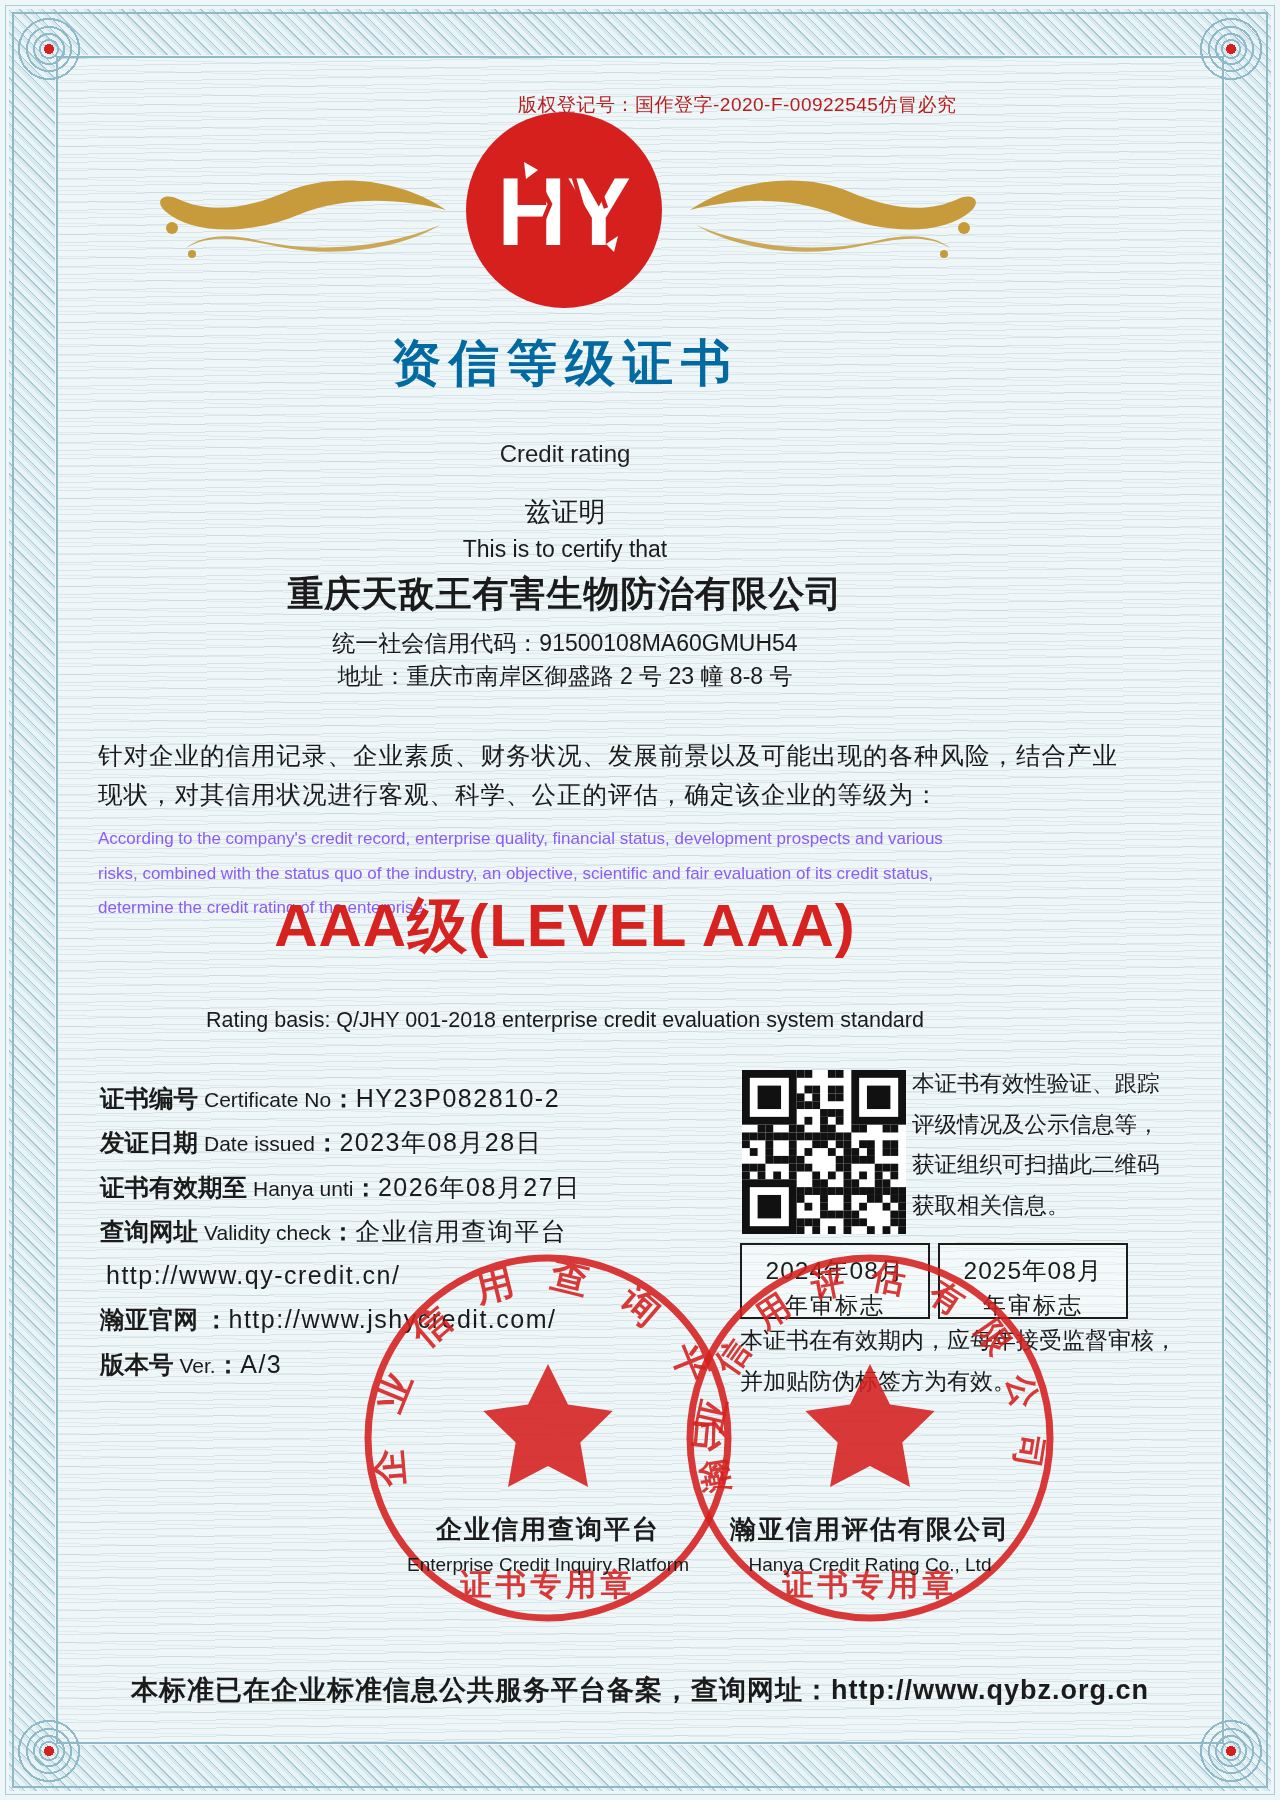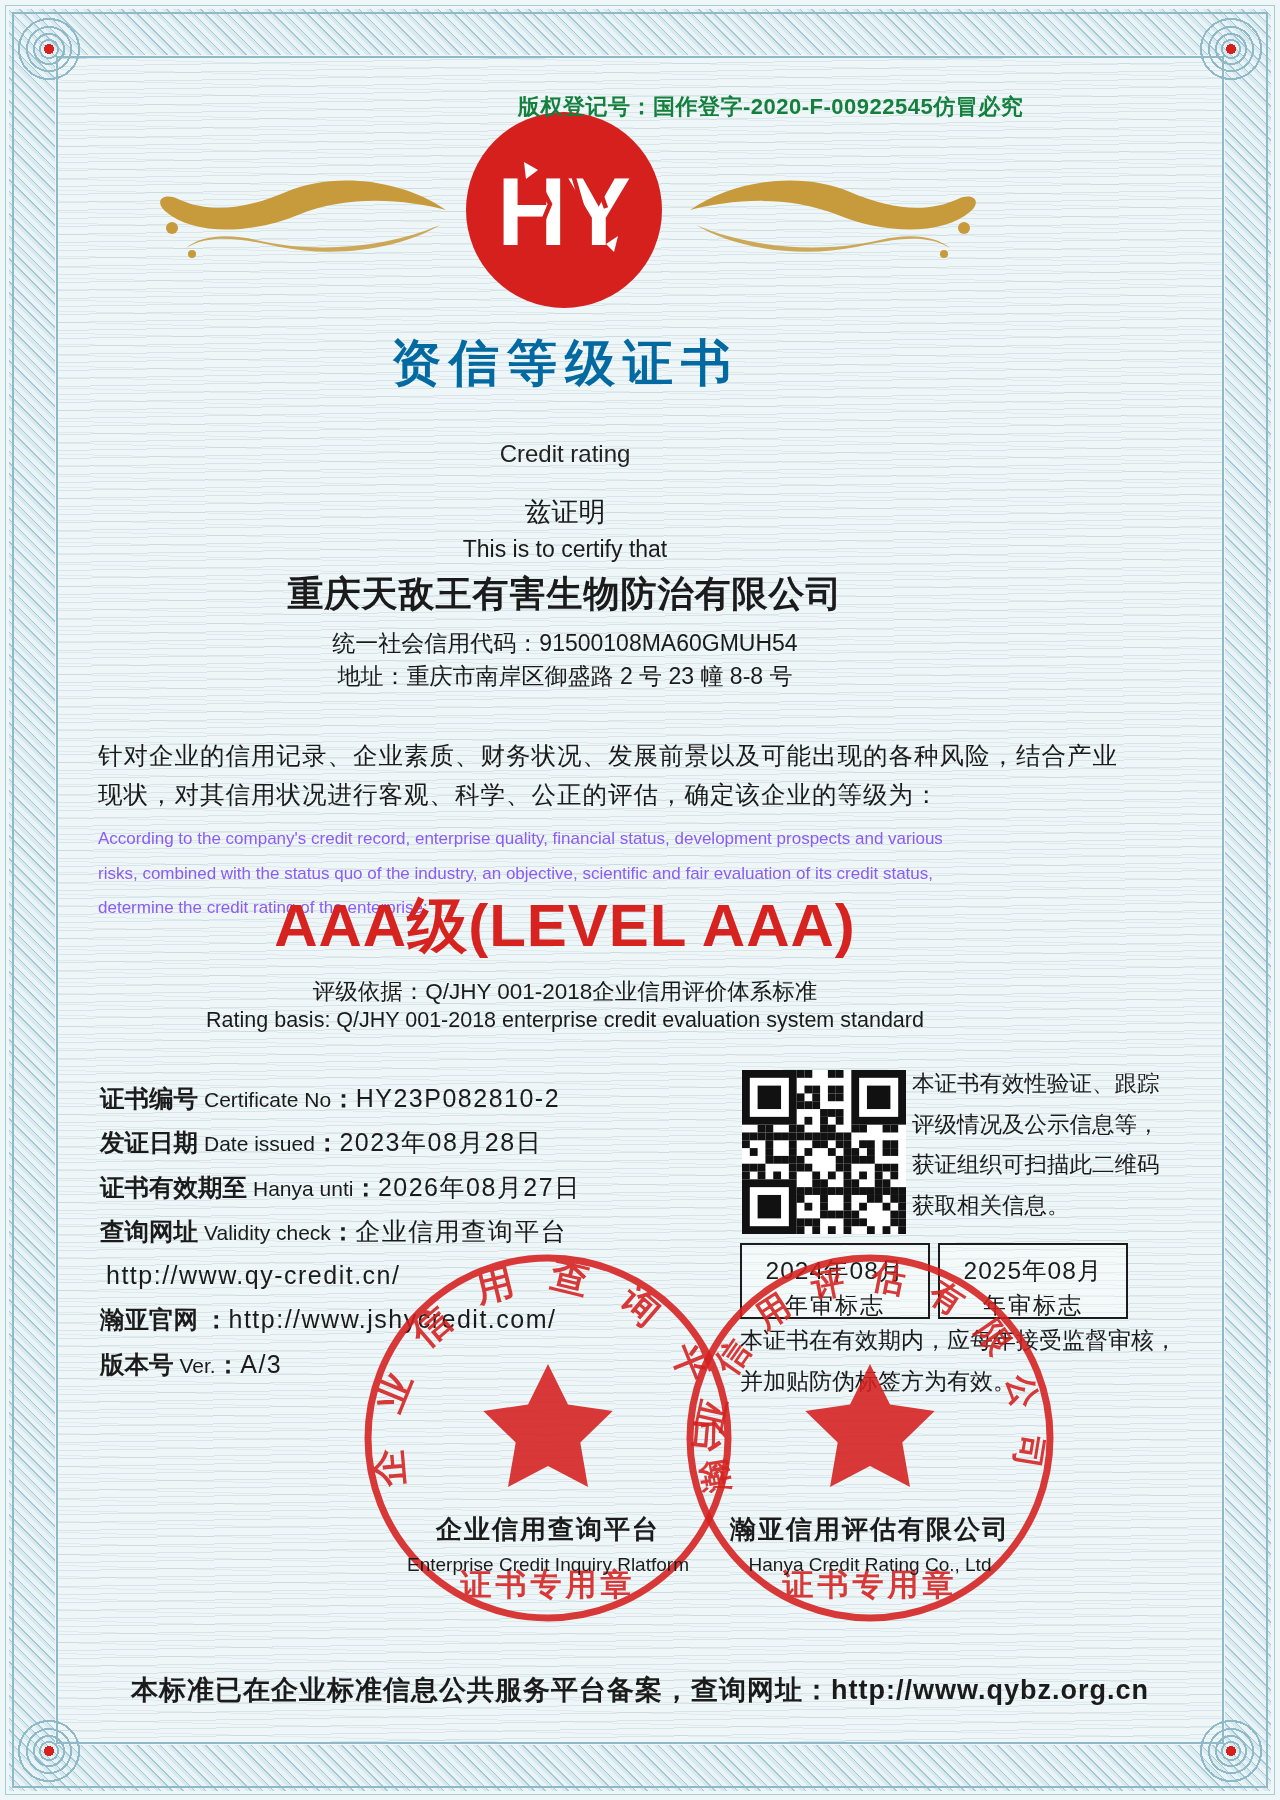--- a/index.html
+++ b/index.html
@@ -29,21 +29,21 @@
       #8fb9c7 29px 31px,transparent 31px);}
   .corner.tl{top:10px;left:10px;} .corner.tr{top:10px;right:10px;}
   .corner.bl{bottom:10px;left:10px;} .corner.br{bottom:10px;right:10px;}
   
   .waves{position:absolute;inset:58px;
     background:
       repeating-linear-gradient(179deg,rgba(96,141,160,.16) 0 1px,transparent 1px 8px),
       repeating-linear-gradient(1.5deg,rgba(96,141,160,.11) 0 1px,transparent 1px 11px);
   }
   
-  .copyright{position:absolute;top:92px;left:518px;font-size:22px;font-weight:700;color:#15803d;letter-spacing:.5px;z-index:4;}
+  .copyright{position:absolute;top:92px;left:518px;font-size:19px;font-weight:400;color:#b91c1c;letter-spacing:.5px;z-index:4;}
   .logo{position:absolute;left:466px;top:112px;width:196px;height:196px;z-index:3;}
   .flourish{position:absolute;top:170px;width:300px;height:104px;z-index:2;}
   .fl-left{left:148px;}
   .fl-right{left:688px;transform:scaleX(-1);}
   .cx{position:absolute;left:0;width:1130px;text-align:center;z-index:3;}
   .title{top:330px;font-size:50px;font-weight:600;letter-spacing:8px;color:#0369a1;}
   .subtitle{top:440px;font-size:24px;color:#222;}
   .certify-zh{top:494px;font-size:27px;font-weight:500;}
   .certify-en{top:536px;font-size:23px;}
   .company{top:570px;font-size:36px;font-weight:800;letter-spacing:1px;}
@@ -139,21 +139,20 @@
       <div>现状，对其信用状况进行客观、科学、公正的评估，确定该企业的等级为：</div>
     </div>
     <div class="st-en">
       <div>According to the company's credit record, enterprise quality, financial status, development prospects and various</div>
       <div>risks, combined with the status quo of the industry, an objective, scientific and fair evaluation of its credit status,</div>
       <div>determine the credit rating of the enterprise:</div>
     </div>
   </div>
 
   <div class="cx rating-level">AAA级(LEVEL AAA)</div>
-  <div class="cx basis-zh">评级依据：Q/JHY 001-2018企业信用评价体系标准</div>
   <div class="cx basis-en">Rating basis: Q/JHY 001-2018 enterprise credit evaluation system standard</div>
 
   <div class="details">
     <div class="detail-row"><span class="d-zh">证书编号</span><span class="d-en">Certificate No</span><span class="d-sep">：</span><span class="d-val">HY23P082810-2</span></div>
     <div class="detail-row"><span class="d-zh">发证日期</span><span class="d-en">Date issued</span><span class="d-sep">：</span><span class="d-val">2023年08月28日</span></div>
     <div class="detail-row"><span class="d-zh">证书有效期至</span><span class="d-en">Hanya unti</span><span class="d-sep">：</span><span class="d-val">2026年08月27日</span></div>
     <div class="detail-row"><span class="d-zh">查询网址</span><span class="d-en">Validity check</span><span class="d-sep">：</span><span class="d-val">企业信用查询平台</span></div>
     <div class="detail-row"><span class="d-zh"></span><span class="d-en"></span><span class="d-sep"></span><span class="d-val">http://www.qy-credit.cn/</span></div>
     <div class="detail-row"><span class="d-zh">瀚亚官网</span><span class="d-en"></span><span class="d-sep">：</span><span class="d-val">http://www.jshycredit.com/</span></div>
     <div class="detail-row"><span class="d-zh">版本号</span><span class="d-en">Ver.</span><span class="d-sep">：</span><span class="d-val">A/3</span></div>

